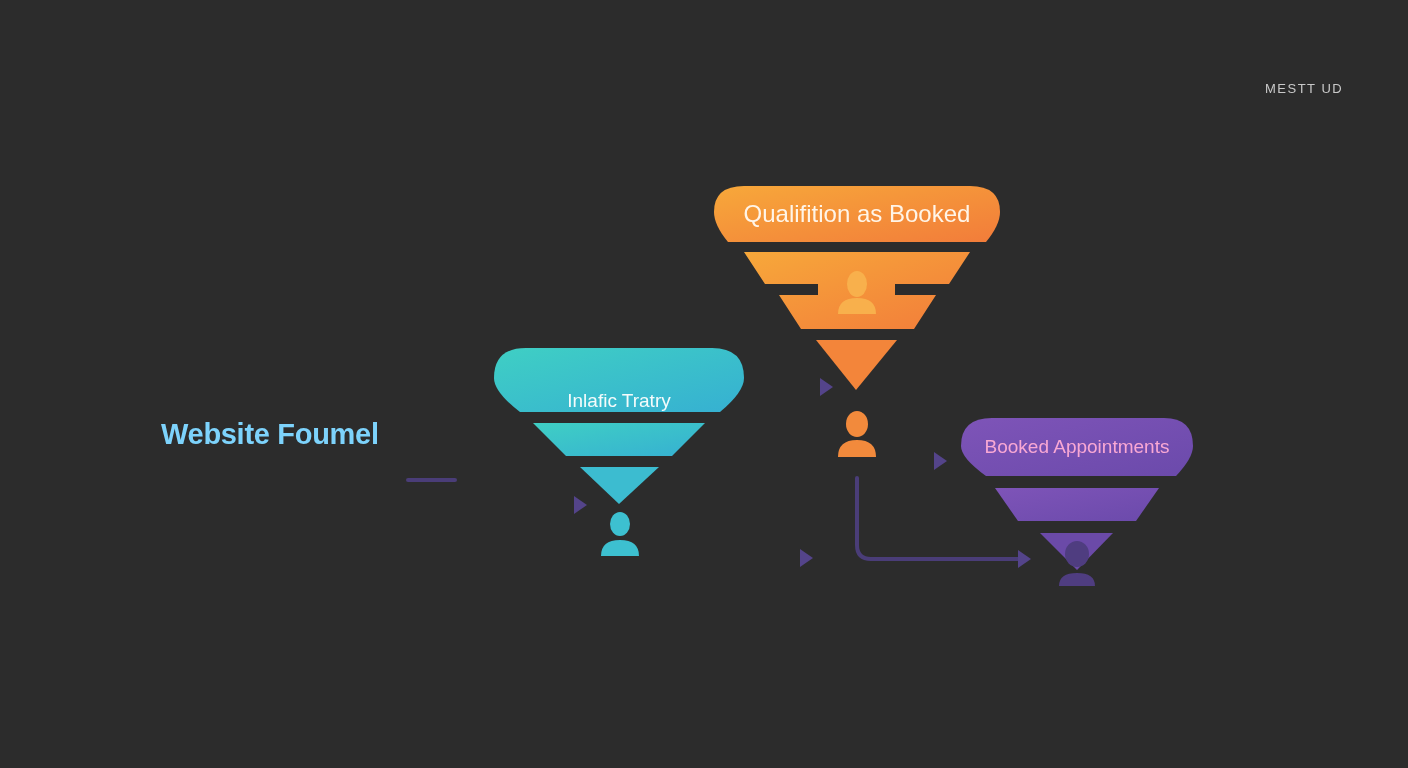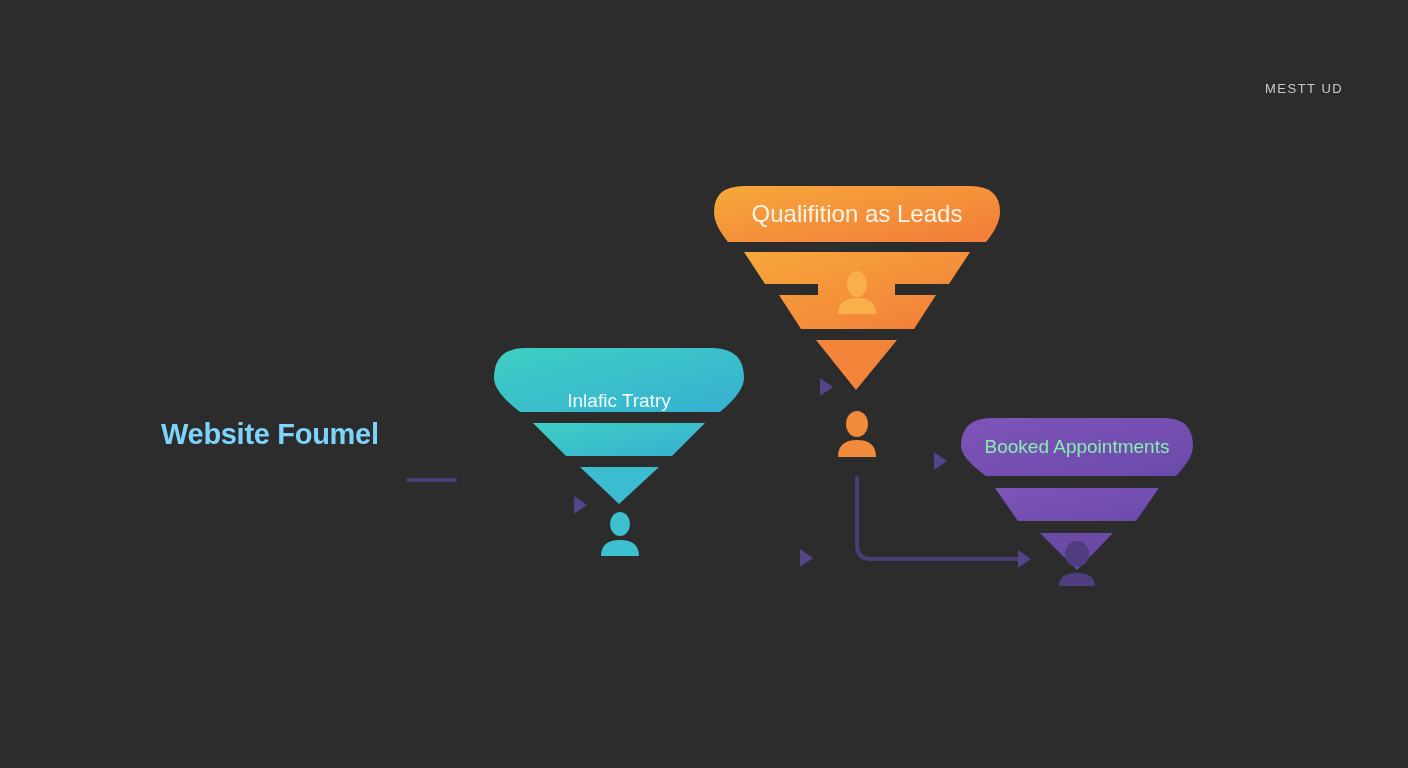--- a/index.html
+++ b/index.html
@@ -25,21 +25,21 @@
     .pill.teal {
       left: 494px; top: 348px; width: 250px; height: 64px;
       font-size: 19px; color: #f4fbfb; margin-top: 21px;
     }
     .pill.orange {
       left: 714px; top: 186px; width: 286px; height: 56px;
       font-size: 24px; color: #fff5e8;
     }
     .pill.purple {
       left: 961px; top: 418px; width: 232px; height: 58px;
-      font-size: 19px; color: #86efac;
+      font-size: 19px; color: #f9a8d4;
     }
     svg { position: absolute; left: 0; top: 0; }
   </style>
 </head>
 <body>
 
 <div class="canvas">
 
   <div class="brand">MESTT UD</div>
 
@@ -118,16 +118,16 @@
       <path d="M995 488 L1159 488 L1136 521 L1018 521 Z" fill="url(#gPurple)"></path>
       <path d="M1040 533 L1113 533 L1077 570 Z" fill="#6b4aa8"></path>
       <g fill="#4f3d80">
         <ellipse cx="1077" cy="554" rx="12" ry="13"></ellipse>
         <path d="M1059 586 Q1059 573 1077 573 Q1095 573 1095 586 Z"></path>
       </g>
     </g>
   </svg>
 
   <div class="pill teal">Inlafic Tratry</div>
-  <div class="pill orange">Qualifition as Leads</div>
+  <div class="pill orange">Qualifition as Booked</div>
   <div class="pill purple">Booked Appointments</div>
 
 </div>
 
 </body></html>

